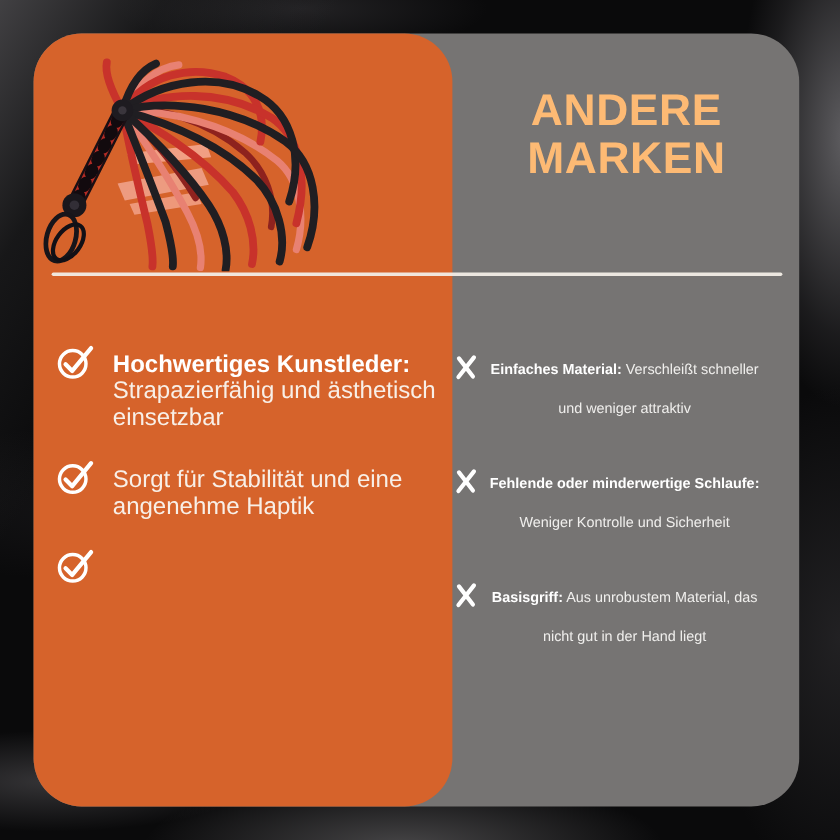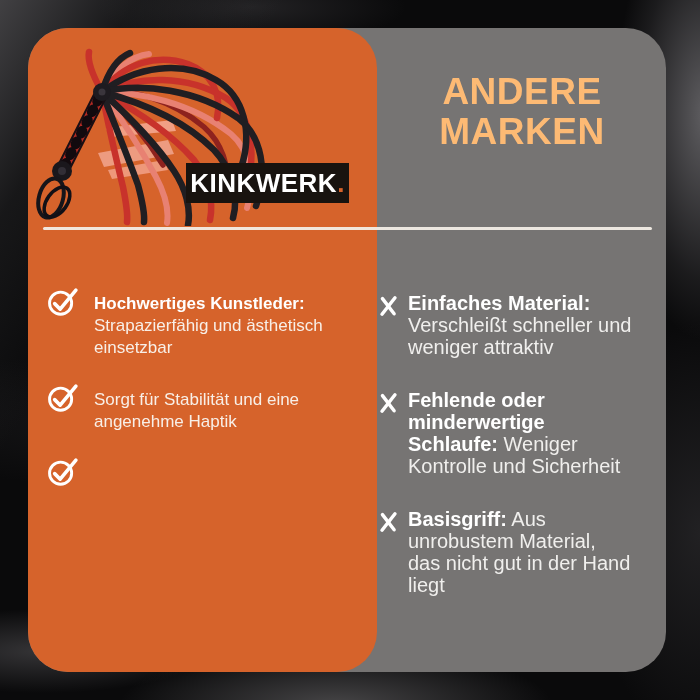--- a/index.html
+++ b/index.html
@@ -38,22 +38,22 @@
     position:absolute;left:364px;top:44px;width:260px;z-index:3;
     text-align:center;color:#fdba74;font-weight:bold;font-size:37px;line-height:40px;letter-spacing:.5px;
   }
 
   .list{position:absolute;display:flex;flex-direction:column;z-index:4;}
   .list.left{left:19px;top:265px;gap:30px;}
   .list.right{left:351px;top:264px;gap:31px;}
   .row{display:flex;align-items:flex-start;}
   .check-ic{width:34px;height:33px;flex:none;margin:-8px 13px 0 0;}
   .x-ic{width:19px;height:22px;flex:none;margin:3px 10px 0 0;}
-  .left .txt{width:272px;font-size:17px;line-height:22px;color:#F8EFE7;}
-  .right .txt{width:225px;font-size:20px;line-height:22px;color:#F0EFED;margin:0;}
+  .left .txt{width:272px;font-size:20px;line-height:22px;color:#F8EFE7;}
+  .right .txt{width:225px;font-size:12px;line-height:32px;color:#F0EFED;margin:0;text-align:center;}
   .t{font-weight:bold;color:#FFFFFF;}
 </style>
 </head>
 <body>
 
 <div class="stage">
   <div class="satin"></div>
 
   <div class="card">
     <div class="panel-gray"></div>
@@ -105,24 +105,20 @@
         <circle cx="26" cy="123" r="10" fill="#1A171C"></circle>
         <circle cx="26" cy="123" r="4" fill="#322E36"></circle>
       </g>
 
       <g fill="none">
         <ellipse cx="15" cy="150" rx="12" ry="20" stroke="#17151A" stroke-width="4" transform="rotate(16 15 150)"></ellipse>
         <ellipse cx="21" cy="154" rx="10" ry="17" stroke="#121016" stroke-width="3.5" transform="rotate(36 21 154)"></ellipse>
       </g>
     </svg>
 
-    <div class="logo">
-      <span>KINKWERK</span>
-        <span class="dot">.</span>
-    </div>
 
     <div class="heading">
       <div>ANDERE</div>
       <div>MARKEN</div>
     </div>
 
     <div class="divider"></div>
 
     <div class="list left">
       <div class="row">

